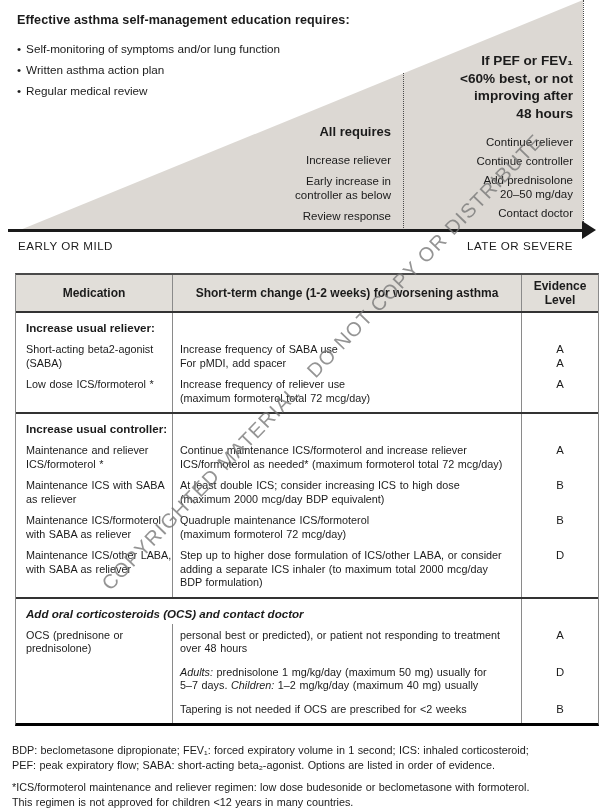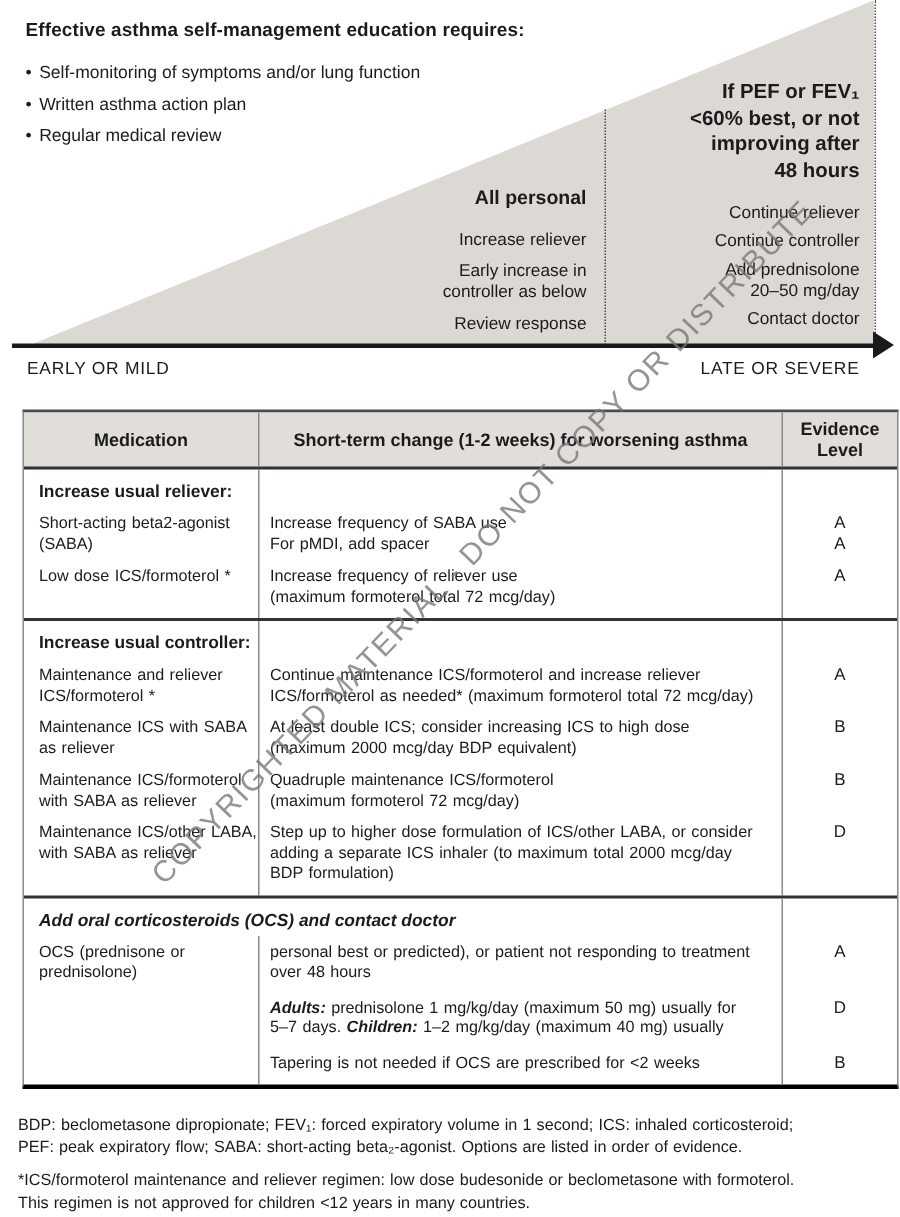--- a/index.html
+++ b/index.html
@@ -45,21 +45,21 @@
   .tsection + .tsection { border-top:2px solid #333; }
   .trow { position:relative; display:grid; grid-template-columns:156px 1fr 76px; grid-auto-rows:min-content; }
   .seclabel { font-weight:bold; font-size:11.6px; padding:8px 0 1px 10px; white-space:nowrap; }
   .cell { font-size:10.8px; line-height:13.5px; word-spacing:.6px; }
   .med { grid-column:1; padding:8px 2px 0 10px; }
   .med .line, .chg .line { white-space:nowrap; }
   .chg { grid-column:2; padding:0 2px 0 8px; }
   .ev  { grid-column:3; padding:0; text-align:center; font-size:11.3px; }
   .chg.first, .ev.first { padding-top:8px; }
   .chg.gap, .ev.gap { padding-top:10px; }
-  .it { font-style:italic;font-weight:bold; }
+  .it { font-style:italic; }
 
   
   #footnotes { position:absolute; left:12px; top:743px; width:578px; font-size:10.8px; line-height:14.5px; word-spacing:.4px; }
   .fnote { margin-bottom:8px; }
 
   
   #watermark { position:absolute; left:20px; top:374px; width:560px; text-align:center;
                transform:rotate(-46deg); font-size:20px; letter-spacing:1.2px;
                color:rgba(118,118,118,.78); white-space:nowrap; pointer-events:none; z-index:6; }
 </style>
@@ -74,21 +74,21 @@
     <div class="dotline" id="dot2"></div>
 
     <div id="edu">
       <div class="edu-title">Effective asthma self-management education requires:</div>
       <div class="bullet"><span class="bdot">•</span><span>Self-monitoring of symptoms and/or lung function</span></div>
       <div class="bullet"><span class="bdot">•</span><span>Written asthma action plan</span></div>
       <div class="bullet"><span class="bdot">•</span><span>Regular medical review</span></div>
     </div>
 
     <div id="allp">
-      <div class="col-heading">All personal</div>
+      <div class="col-heading">All requires</div>
       <div id="allp-items">
           <div class="item">
             <div class="line">Increase reliever</div>
           </div>
           <div class="item">
             <div class="line">Early increase in</div>
             <div class="line">controller as below</div>
           </div>
           <div class="item">
             <div class="line">Review response</div>

